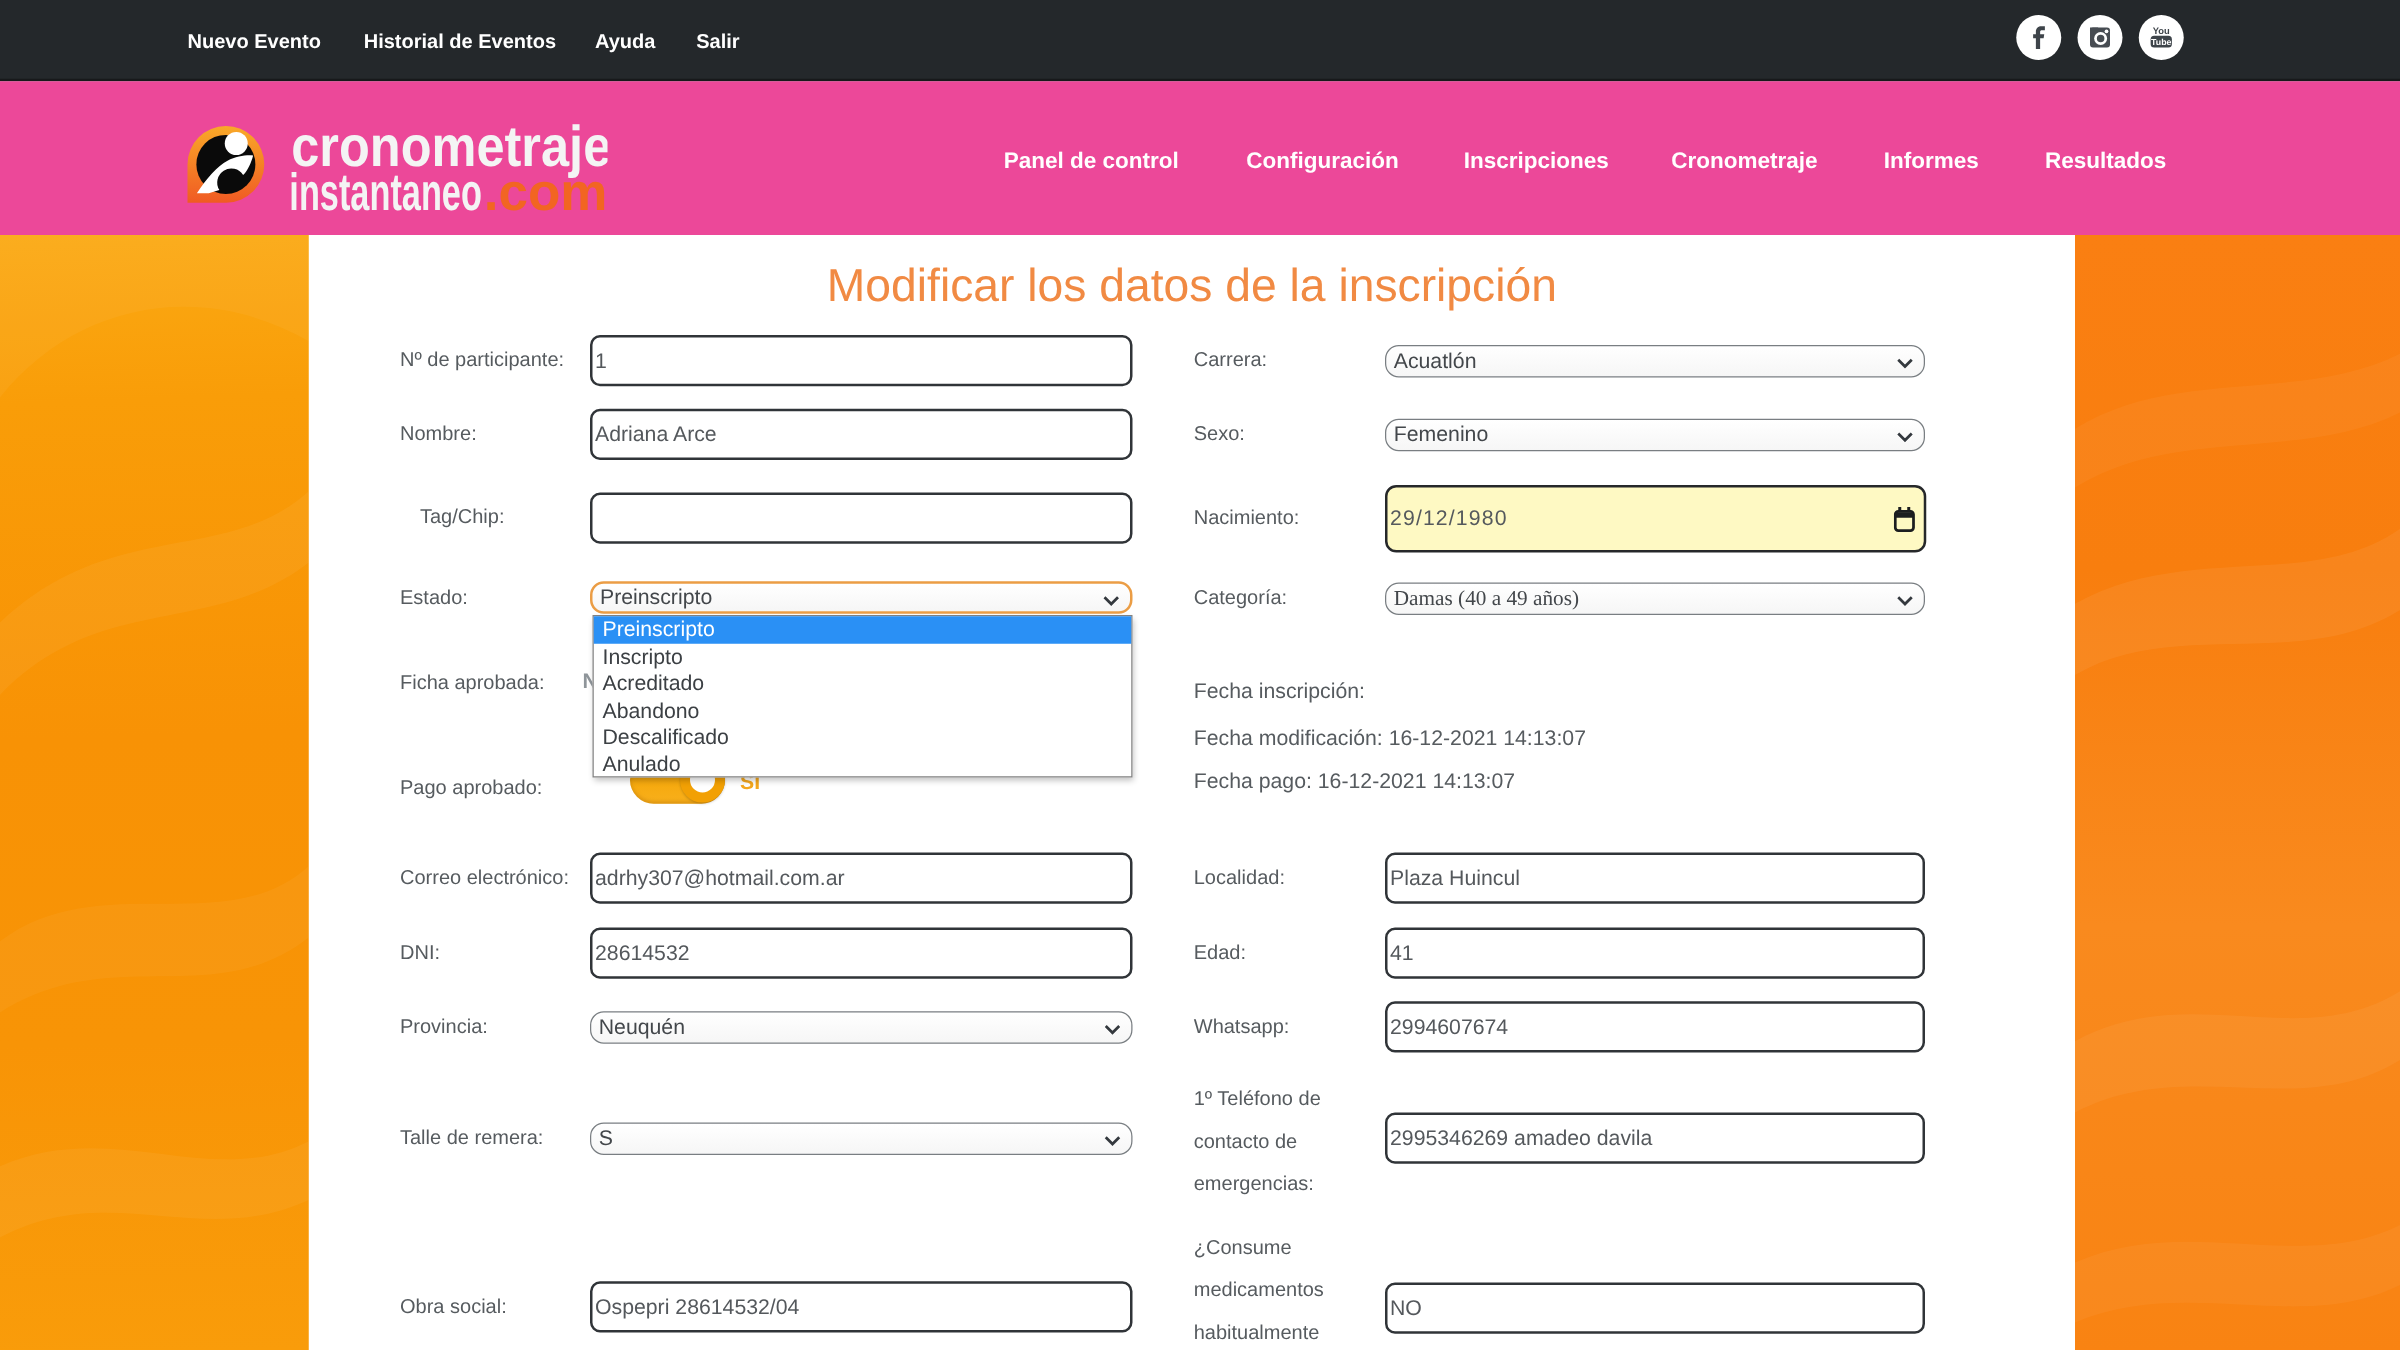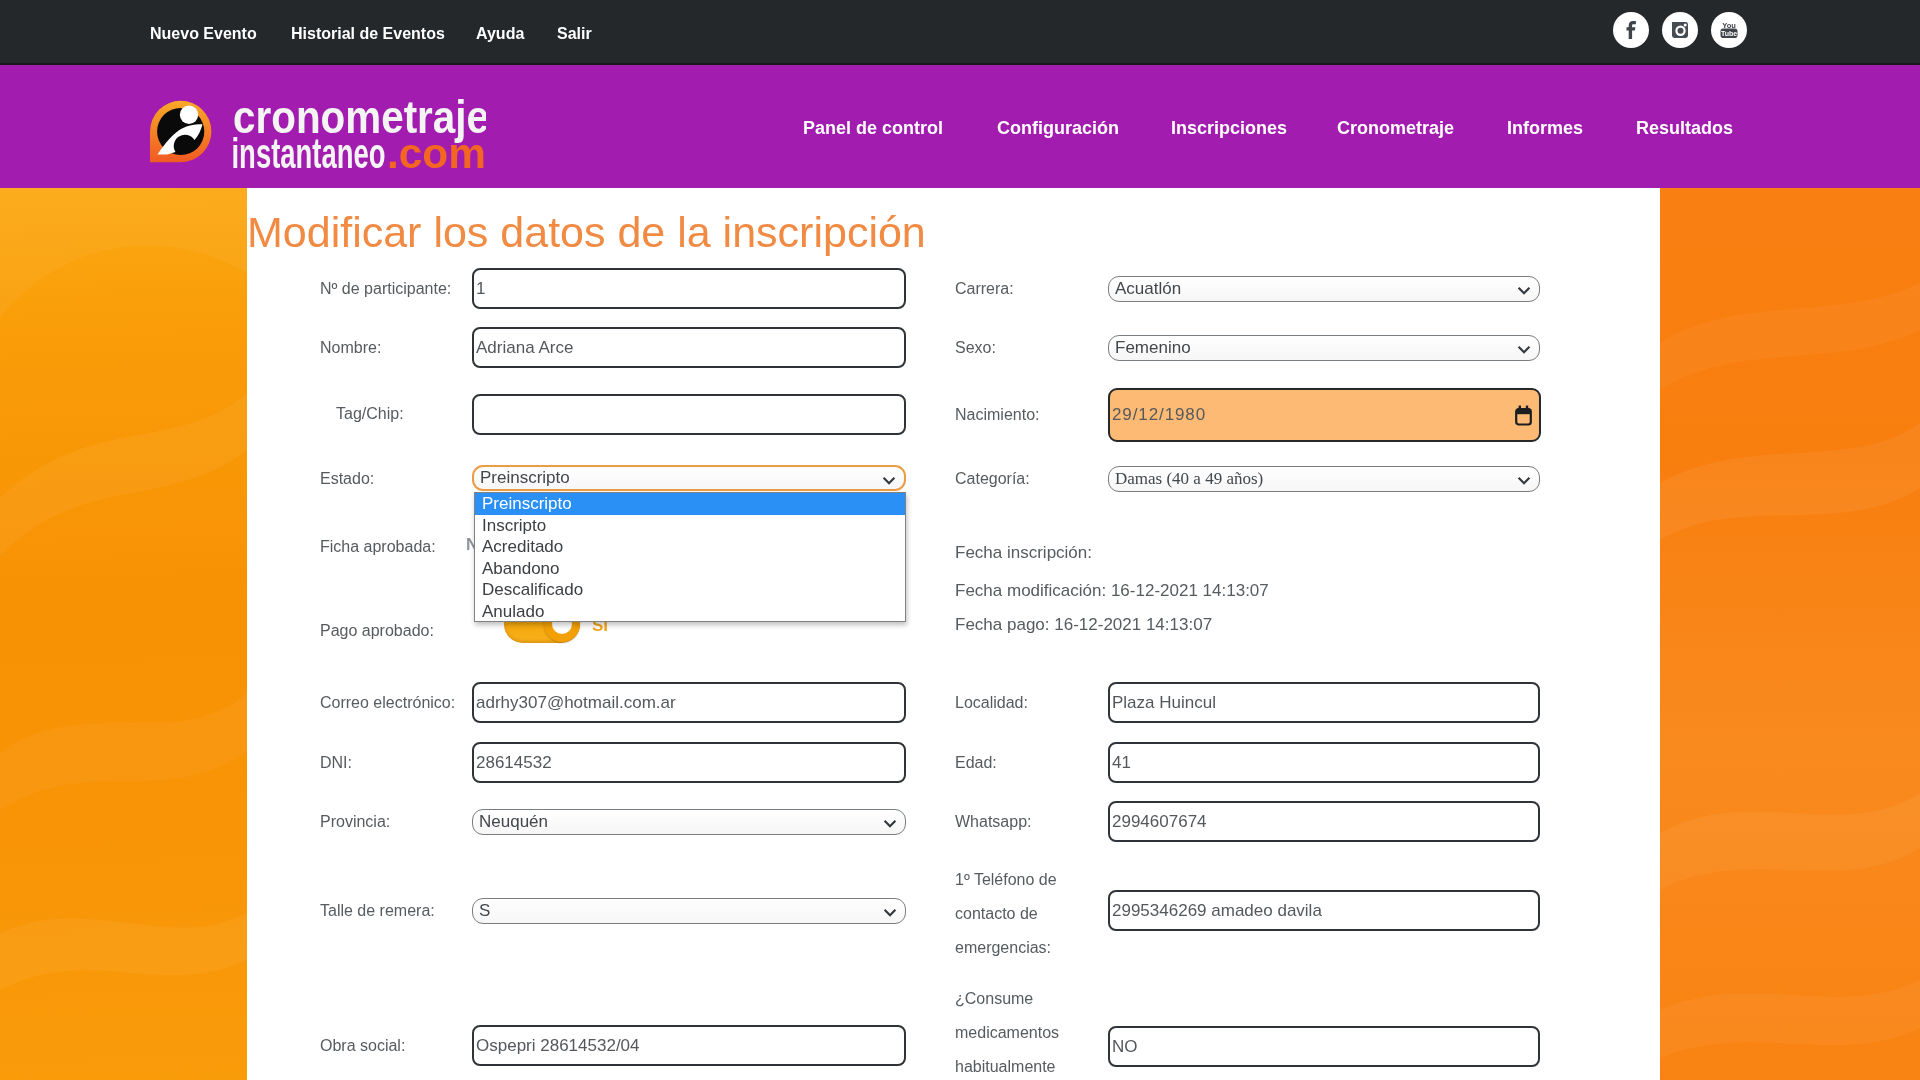--- a/index.html
+++ b/index.html
@@ -4,33 +4,33 @@
 <style>
 * { margin:0; padding:0; box-sizing:border-box; }
 html,body { width:1920px; height:1080px; overflow:hidden; background:#fff;
   font-family:"Liberation Sans", sans-serif; }
 #page { position:relative; width:1920px; height:1080px; }
 
 
 #topbar { position:absolute; left:0; top:0; width:1920px; height:65px;
   background:#24282b; border-bottom:2px solid #17191b; }
 .tlink { position:absolute; top:25px; color:#fff; font-size:16px; font-weight:700; }
-#bar2 { position:absolute; left:0; top:65px; width:1920px; height:123px; background:#a21caf; }
+#bar2 { position:absolute; left:0; top:65px; width:1920px; height:123px; background:#ec4899; }
 .mlink { position:absolute; top:53px; color:#fff; font-size:18px; font-weight:700; }
 .soc { position:absolute; top:12px; width:36px; height:36px; border-radius:50%; background:#fff; }
 
 
 #lpanel { position:absolute; left:0; top:188px; width:247px; height:892px;
   background:linear-gradient(178deg,#fbaa14,#f99d08 15%,#f89205 45%,#f89406 72%,#f99c0a 100%); overflow:hidden;}
 #rpanel { position:absolute; left:1660px; top:188px; width:260px; height:892px;
   background:linear-gradient(180deg,#fa7f12,#f87e0e 30%,#f98a1e 62%,#f98312 100%); overflow:hidden;}
 
 
-#title { position:absolute; left:247px; top:208px; width:1413px; text-align:left;
-  color:#f18a43; font-size:43px; }
+#title { position:absolute; left:247px; top:208px; width:1413px; text-align:center;
+  color:#f18a43; font-size:37px; }
 .lb { position:absolute; color:#565b5f; font-size:16px; line-height:22px; }
 .ti { position:absolute; height:41px; background:#fff; border:2px solid #303438;
   border-radius:8px; font-size:17px; color:#54585c; line-height:37px; padding-left:2px;
   white-space:nowrap; overflow:hidden; }
 .sel { position:absolute; height:26px; background:linear-gradient(180deg,#fff,#f6f6f6);
   border:1px solid #797e82; border-radius:11px; font-size:17px; color:#43474b;
   line-height:24px; padding-left:6px; }
 .chev { position:absolute; top:9px; right:8px; }
 .lcol { left:472px; width:434px; }
 .rcol { left:1108px; width:432px; }
@@ -47,21 +47,21 @@
   background:linear-gradient(180deg,#f09c02,#f6a90e 55%,#f8b01c);
   box-shadow:inset 0 -2px 3px rgba(170,100,0,.35); z-index:5; }
 #knob { position:absolute; left:544px; top:606px; width:36px; height:36px; border-radius:50%;
   background:#fff; border:8px solid #f2a004; box-shadow:0 1px 2px rgba(0,0,0,.2); z-index:6; }
 #silbl { position:absolute; left:592px; top:616px; font-size:17px; font-weight:700;
   color:#f4a71d; z-index:5; }
 #nolbl { position:absolute; left:466px; top:535px; font-size:17px; font-weight:700;
   color:#8f959a; z-index:5; }
 
 #dateinp { position:absolute; left:1108px; top:388px; width:433px; height:54px;
-  background:#fdba74; border:2px solid #26282a; border-radius:9px; }
+  background:#fef9c3; border:2px solid #26282a; border-radius:9px; }
 </style>
 </head>
 <body>
 <div id="page">
 
   <div id="topbar">
     <span class="tlink" style="left:150px;">Nuevo Evento</span>
     <span class="tlink" style="left:291px;">Historial de Eventos</span>
     <span class="tlink" style="left:476px;">Ayuda</span>
     <span class="tlink" style="left:557px;">Salir</span>

